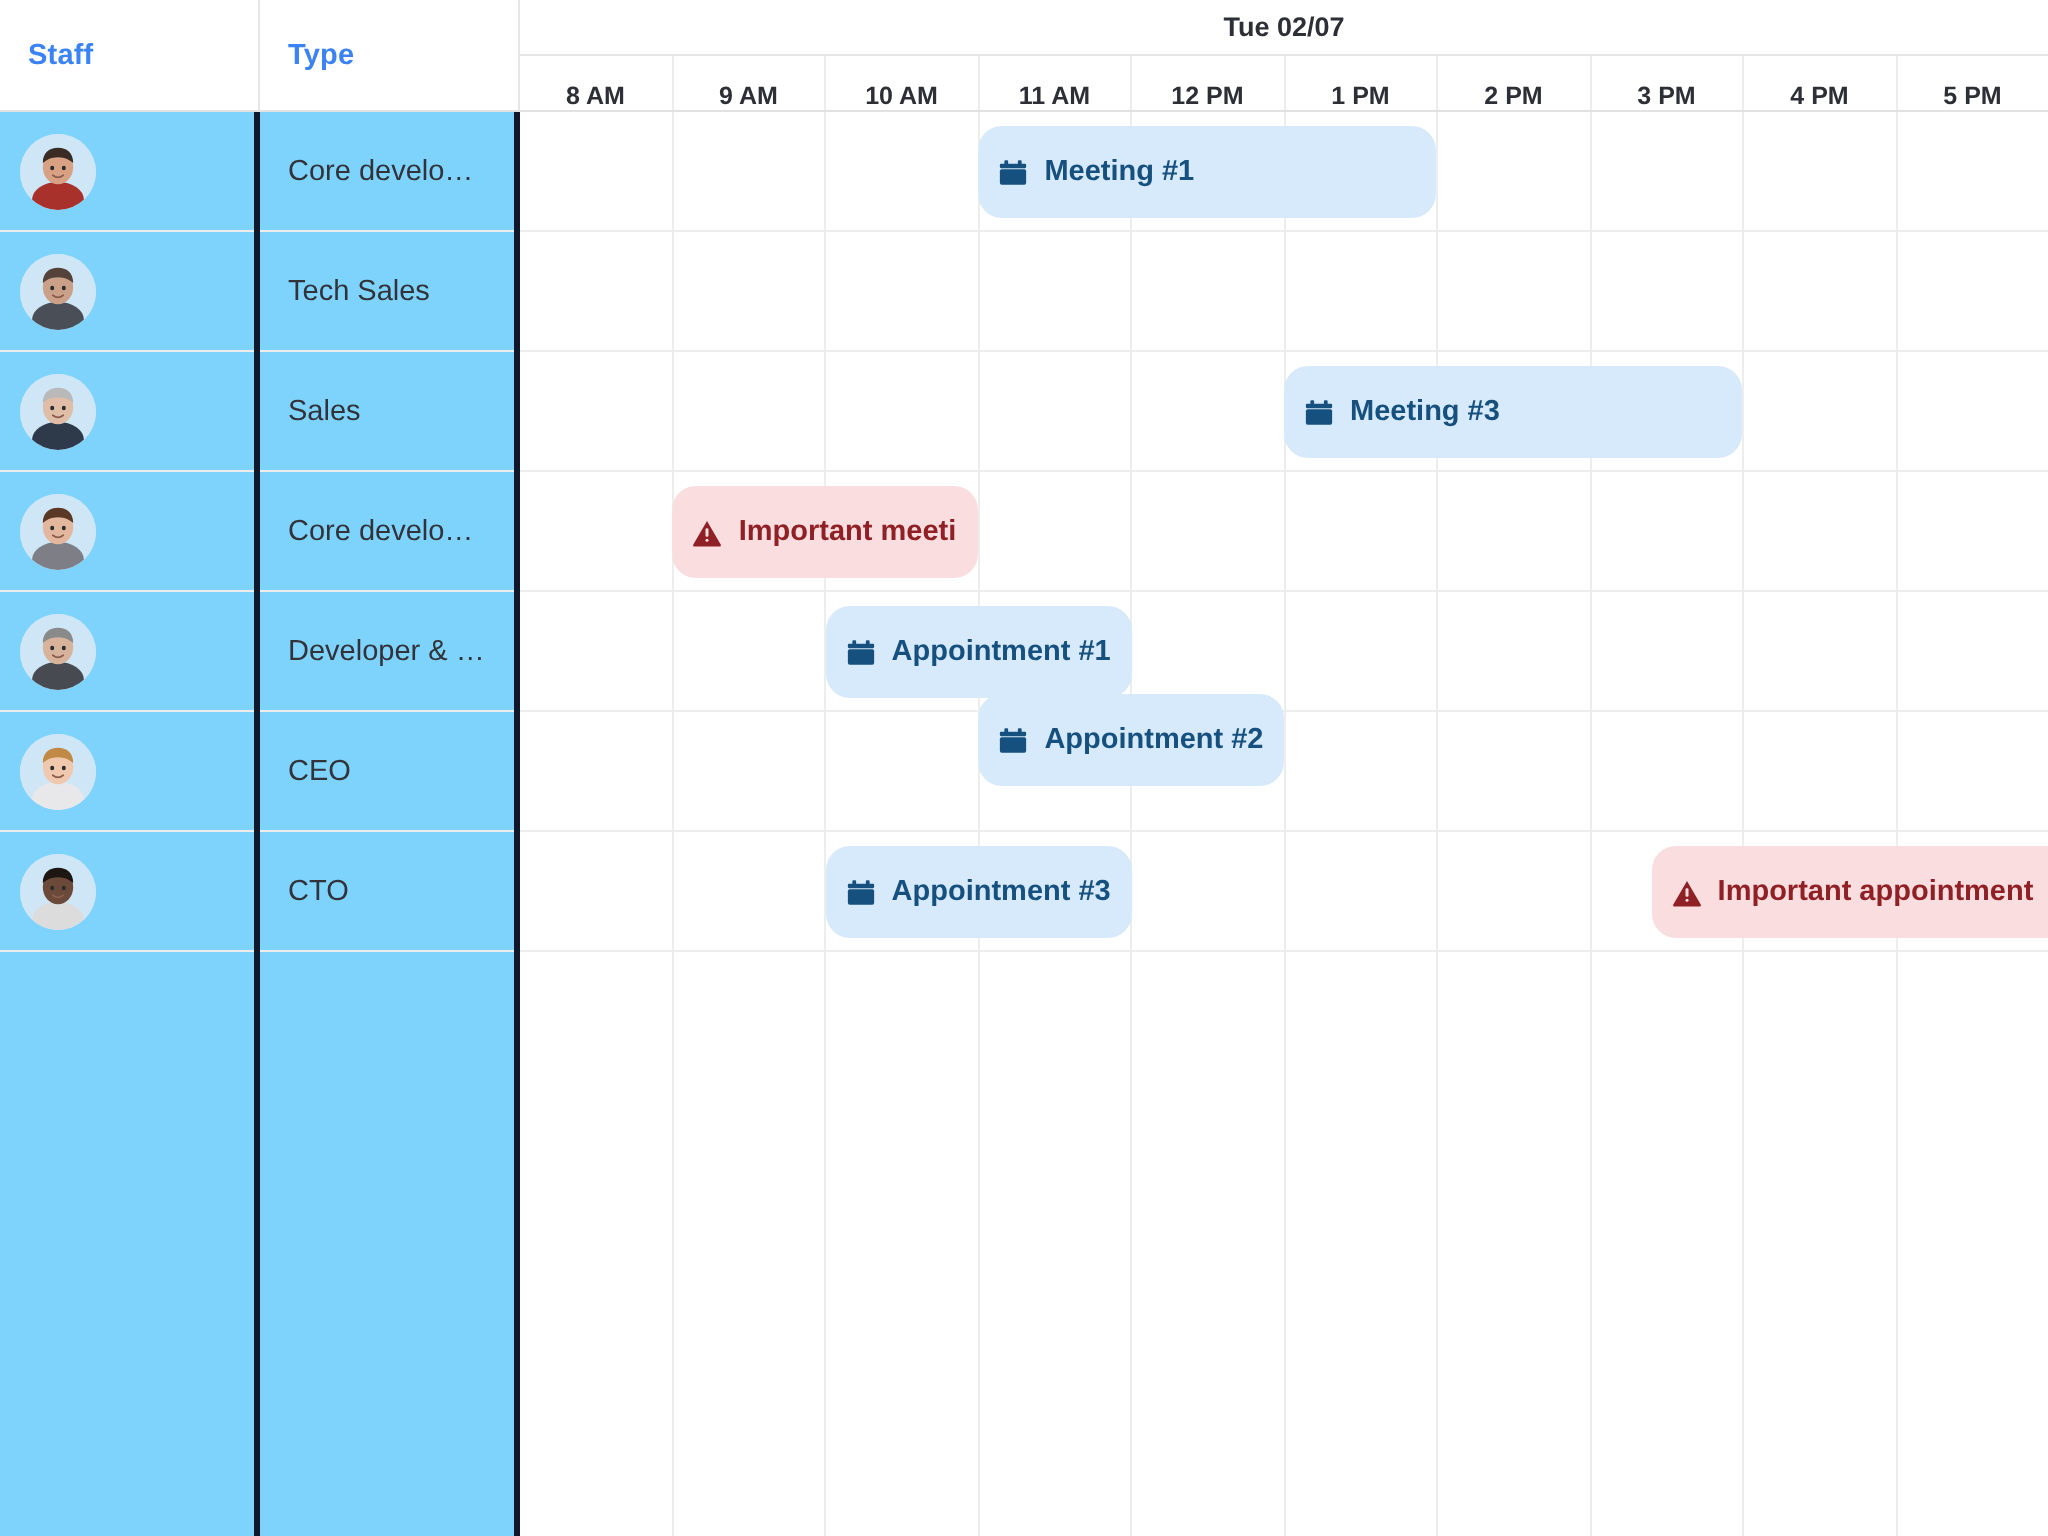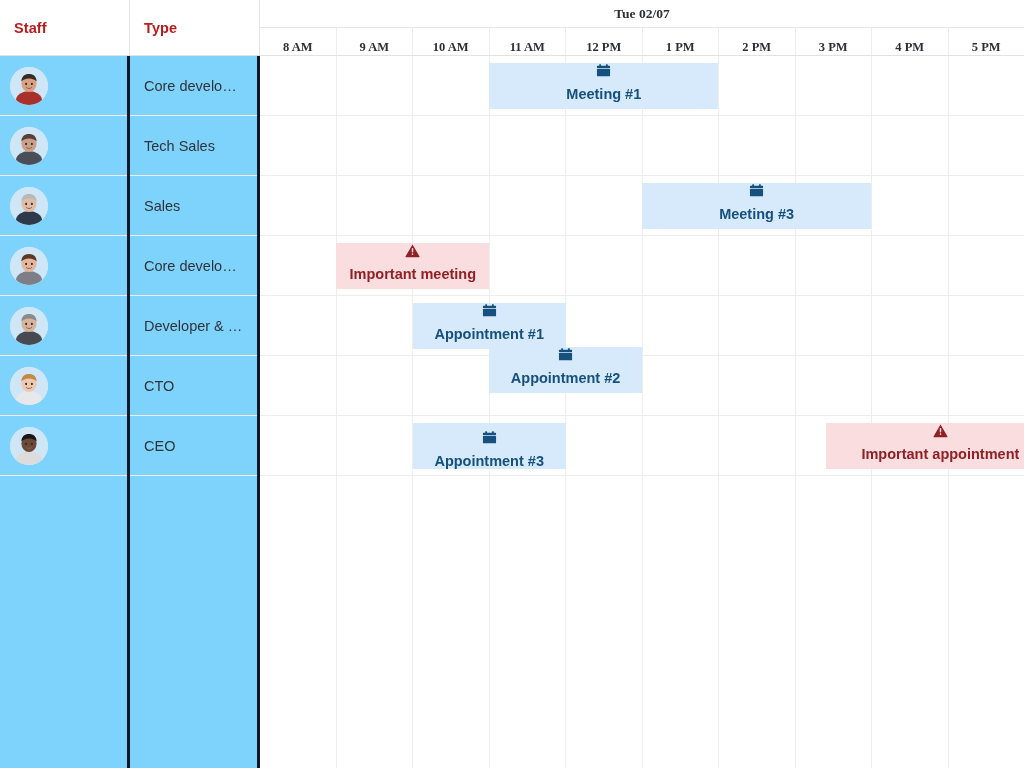--- a/index.html
+++ b/index.html
@@ -43,30 +43,29 @@
 
   .head-cell {
     display: flex;
     align-items: center;
     padding: 0 0 0 14px;
     height: 56px;
     border-right: 1px solid #e6e6e6;
     border-bottom: 1px solid #e2e2e2;
     font-size: 14.5px;
     font-weight: bold;
-    color: #b91c1c;
+    color: #3b82f6;
     letter-spacing: 0.1px;
   }
 
   .header-right {
     flex: 1 1 auto;
     display: flex;
     flex-direction: column;
     height: 56px;
-    font-family: Liberation Serif, serif;
   }
 
   .date-row {
     height: 28px;
     display: flex;
     align-items: center;
     justify-content: center;
     border-bottom: 1px solid #e6e6e6;
     font-size: 13.5px;
     font-weight: bold;
@@ -205,22 +204,21 @@
     height: 46px;
     display: flex;
     align-items: center;
     padding: 0 10px;
     gap: 8px;
     font-size: 14.5px;
     font-weight: bold;
     white-space: nowrap;
     overflow: hidden;
     cursor: pointer;
-    border-radius: 0;
-    flex-direction: column;
+    border-radius: 12px;
   }
 
   .event.blue {
     background: #d7eafb;
     color: #16507f;
   }
   .event.red {
     background: #fadedf;
     color: #8f2026;
   }
@@ -420,24 +418,24 @@
           <div class="type-cell">
             <span>Sales</span>
           </div>
           <div class="type-cell">
             <span>Core develo…</span>
           </div>
           <div class="type-cell">
             <span>Developer &amp; …</span>
           </div>
           <div class="type-cell">
+            <span>CEO</span>
+          </div>
+          <div class="type-cell">
             <span>CTO</span>
-          </div>
-          <div class="type-cell">
-            <span>CEO</span>
           </div>
           <div class="type-cell" style="border-bottom: none;"></div>
           <div class="type-cell" style="border-bottom: none;"></div>
           <div class="type-cell" style="border-bottom: none;"></div>
           <div class="type-cell" style="border-bottom: none;"></div>
           <div class="type-cell" style="border-bottom: none;"></div>
         </div>
     </div>
 
     <div class="timeline time-col">
@@ -510,21 +508,21 @@
             <span class="ev-icon">
               <svg width="15" height="15" viewBox="0 0 16 16" fill="currentColor">
                 <rect x="1" y="3" width="14" height="2.4" rx="0.6"></rect>
                 <rect x="1" y="6" width="14" height="8.2" rx="1"></rect>
                 <rect x="3.4" y="1.2" width="2" height="2.6" rx="0.6"></rect>
                 <rect x="10.6" y="1.2" width="2" height="2.6" rx="0.6"></rect>
               </svg>
             </span>
             <span class="ev-label">Appointment #2</span>
           </div>
-          <div class="event blue" style="left: 20%; width: 20%; top: 367px; justify-content: flex-end;">
+          <div class="event blue" style="left: 20%; width: 20%; top: 367px;">
             <span class="ev-icon">
               <svg width="15" height="15" viewBox="0 0 16 16" fill="currentColor">
                 <rect x="1" y="3" width="14" height="2.4" rx="0.6"></rect>
                 <rect x="1" y="6" width="14" height="8.2" rx="1"></rect>
                 <rect x="3.4" y="1.2" width="2" height="2.6" rx="0.6"></rect>
                 <rect x="10.6" y="1.2" width="2" height="2.6" rx="0.6"></rect>
               </svg>
             </span>
             <span class="ev-label">Appointment #3</span>
           </div>

